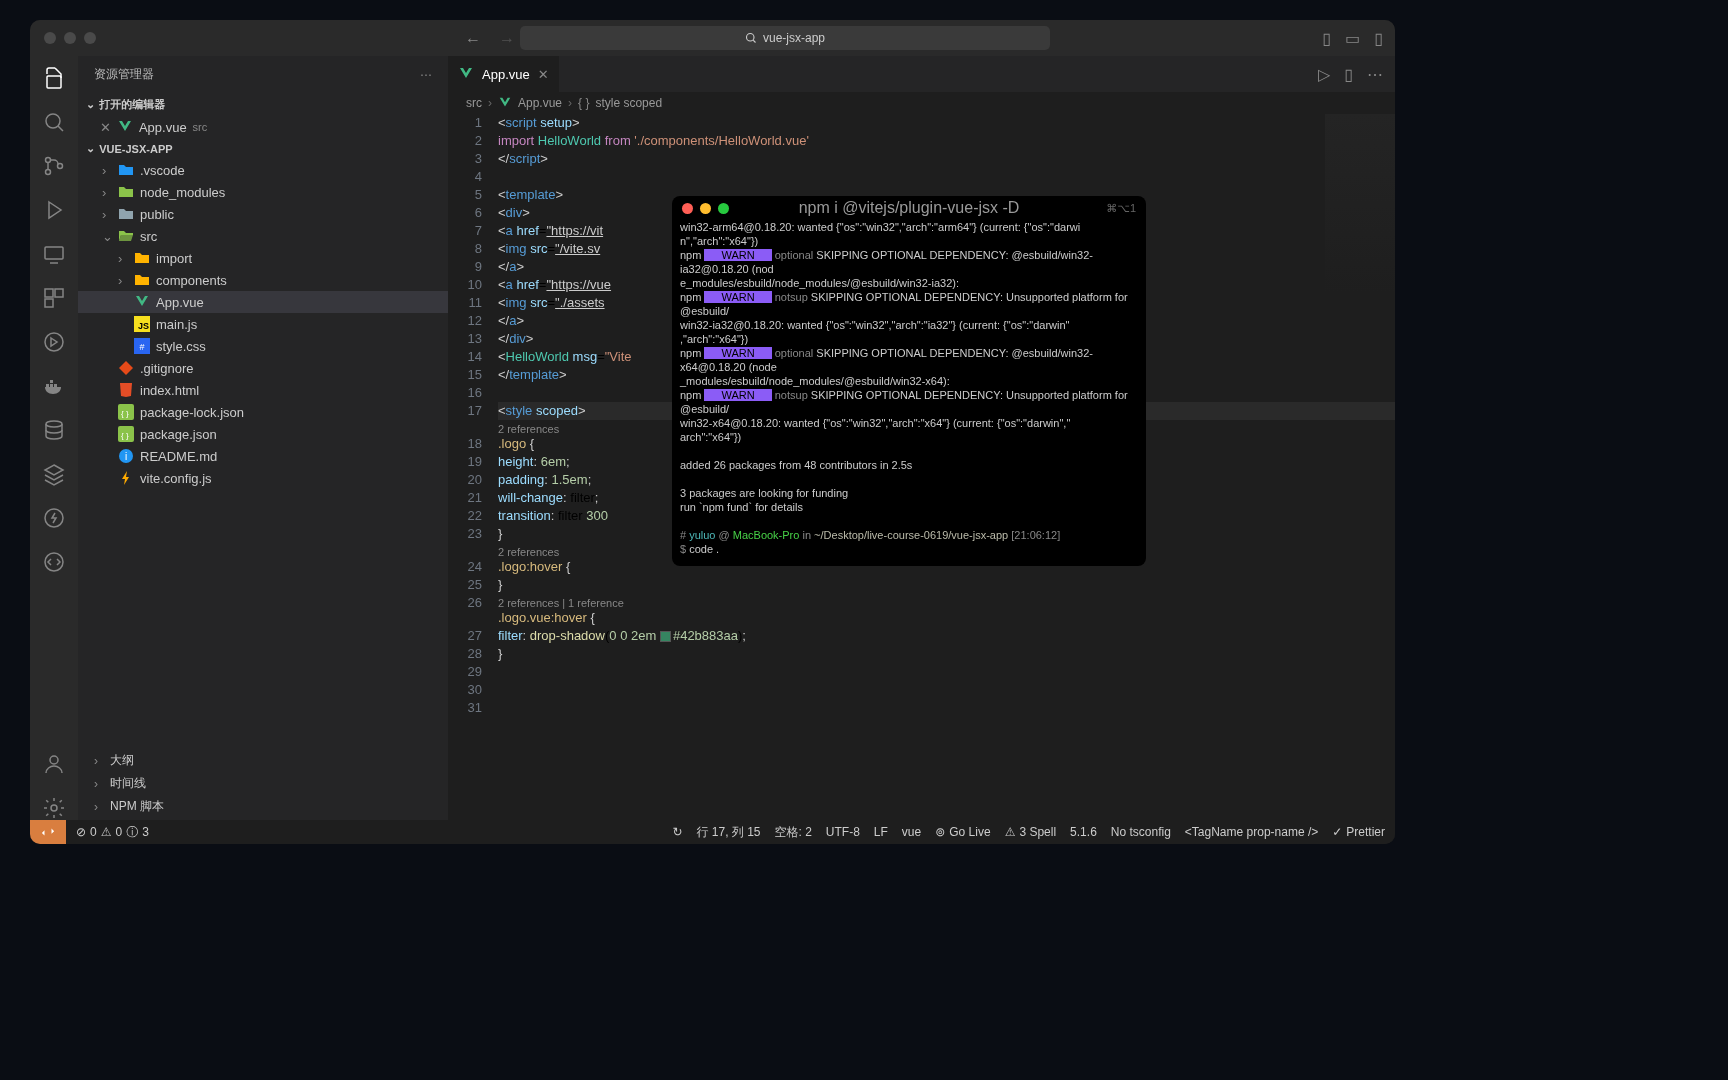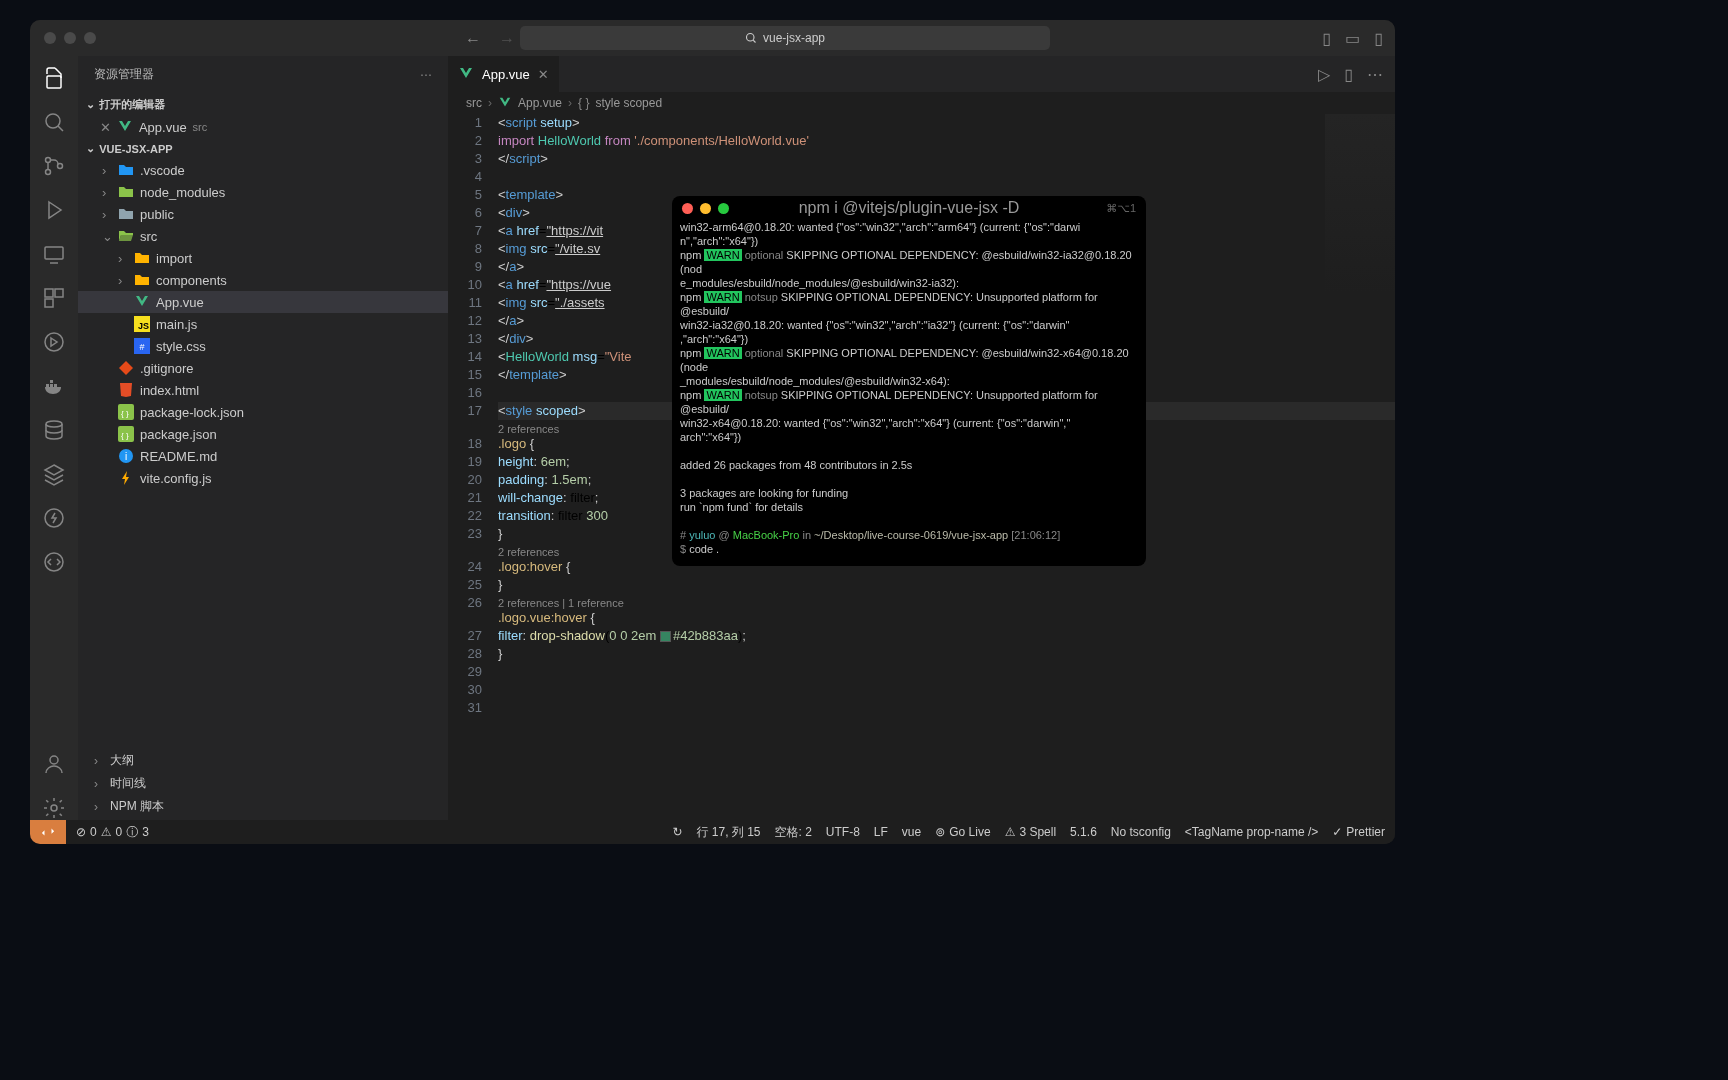--- a/index.html
+++ b/index.html
@@ -65,21 +65,21 @@
 .minimap { position:absolute; right:0; top:0; width:70px; height:180px; background:linear-gradient(#2a2a2a 0%,#1e1e1e 100%); opacity:.5; }
 
 
 .terminal { position:absolute; left:642px; top:176px; width:474px; height:370px; background:#000; border-radius:8px; font-family:Menlo,Monaco,monospace; font-size:11px; color:#ccc; overflow:hidden; }
 .term-titlebar { height:24px; display:flex; align-items:center; position:relative; padding:0 10px; }
 .term-traffic { display:flex; gap:7px; }
 .term-traffic .d{width:11px;height:11px;border-radius:50%;}
 .term-title { position:absolute; left:0; right:0; text-align:center; color:#999; font-size:16px; }
 .term-right { margin-left:auto; color:#666; font-size:11px; }
 .term-body { padding:0 8px; line-height:14px; font-size:11px; }
-.term-body .warn { background:#22c55e; color:#000; padding:0 2px; }
+.term-body .warn { background:#8b5cf6; color:#000; padding:0 17px; }
 .term-body .gray{color:#888;} .term-body .green{color:#47d147;text-align:center;} .term-body .cyan{color:#4db8b8;text-align:center;} .term-body .yel{color:#bba;}
 
 
 .statusbar { height:24px; background:#1e1e1e; color:#ccc; font-size:12px; display:flex; align-items:center; }
 .sb-remote { width:36px; height:100%; background:#d97e3f; display:flex; align-items:center;justify-content:center; }
 .sb-items { display:flex; align-items:center; gap:14px; padding:0 10px; }
 .sb-items.right { margin-left:auto; }
 .sb-item { display:flex; align-items:center; gap:4px; }
 
 svg { display:block; }

